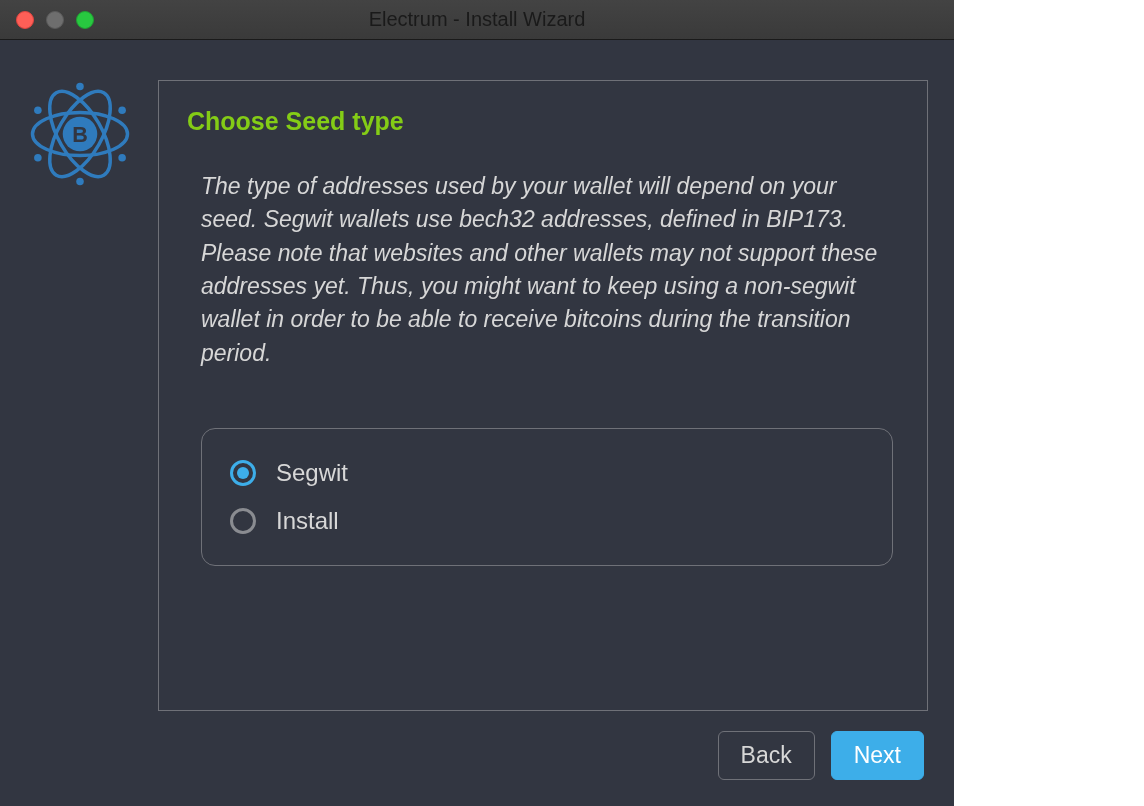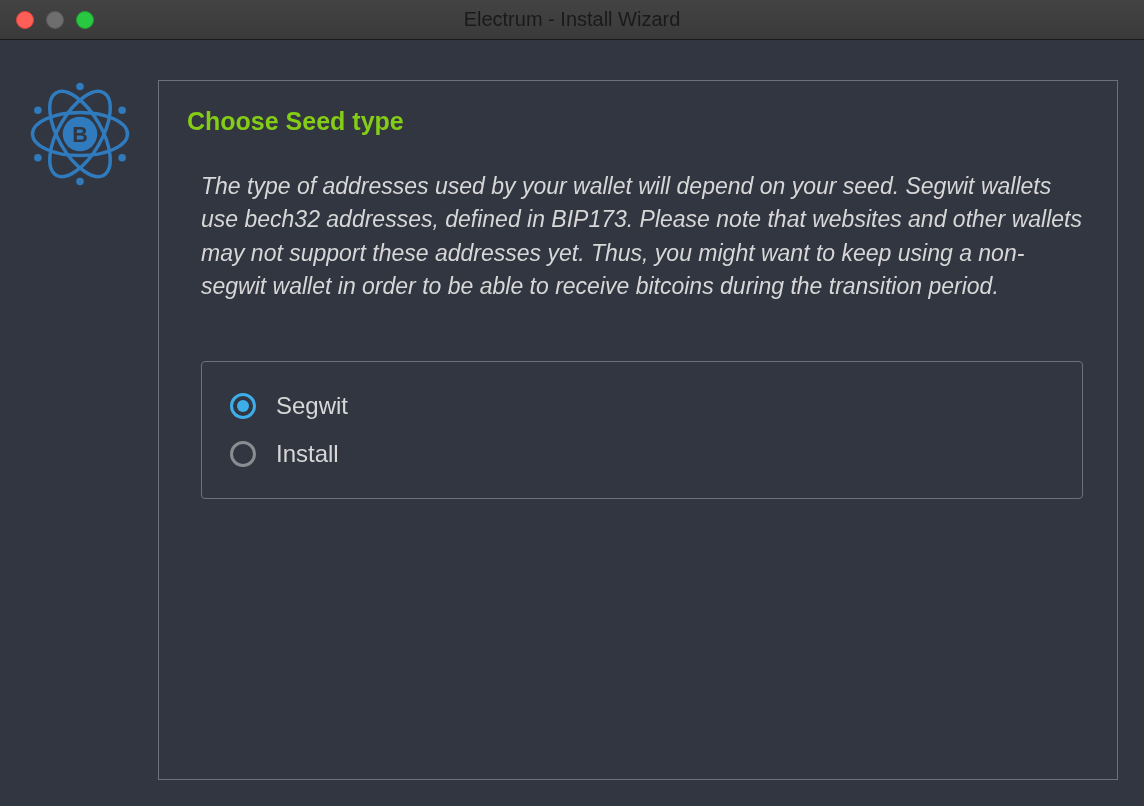--- a/index.html
+++ b/index.html
@@ -8,21 +8,21 @@
       box-sizing: border-box;
     }
     body {
       font-family: -apple-system, BlinkMacSystemFont, "Helvetica Neue", Arial, sans-serif;
       background: #fff;
       width: 1144px;
       height: 806px;
       overflow: hidden;
     }
     .window {
-      width: 1144px;
+      width: 954px;
       height: 806px;
       background: #323641;
       display: flex;
       flex-direction: column;
     }
     .titlebar {
       height: 40px;
       background: linear-gradient(to bottom, #434343, #3a3a3a);
       border-bottom: 1px solid #1a1a1a;
       display: flex;
@@ -87,21 +87,21 @@
     .panel-desc {
       color: #d7d7d7;
       font-size: 23px;
       line-height: 1.45;
       margin-bottom: 58px;
       padding-left: 14px;
       font-style: italic;
     }
     .radio-box {
       border: 1px solid #6f7178;
-      border-radius: 4px;
+      border-radius: 14px;
       padding: 20px 24px;
       margin-left: 14px;
       margin-right: 6px;
     }
     .radio-row {
       display: flex;
       align-items: center;
       gap: 20px;
       padding: 10px 4px;
       cursor: pointer;
@@ -197,14 +197,18 @@
             <span class="radio-label">Segwit</span>
           </div>
           <div class="radio-row">
             <span class="radio-circle"></span>
             <span class="radio-label">Install</span>
           </div>
         </div>
       </div>
     </div>
 
+    <div class="button-row">
+      <button class="btn btn-back">Back</button>
+      <button class="btn btn-next">Next</button>
+    </div>
   </div>
 </div>
 
 </body></html>

